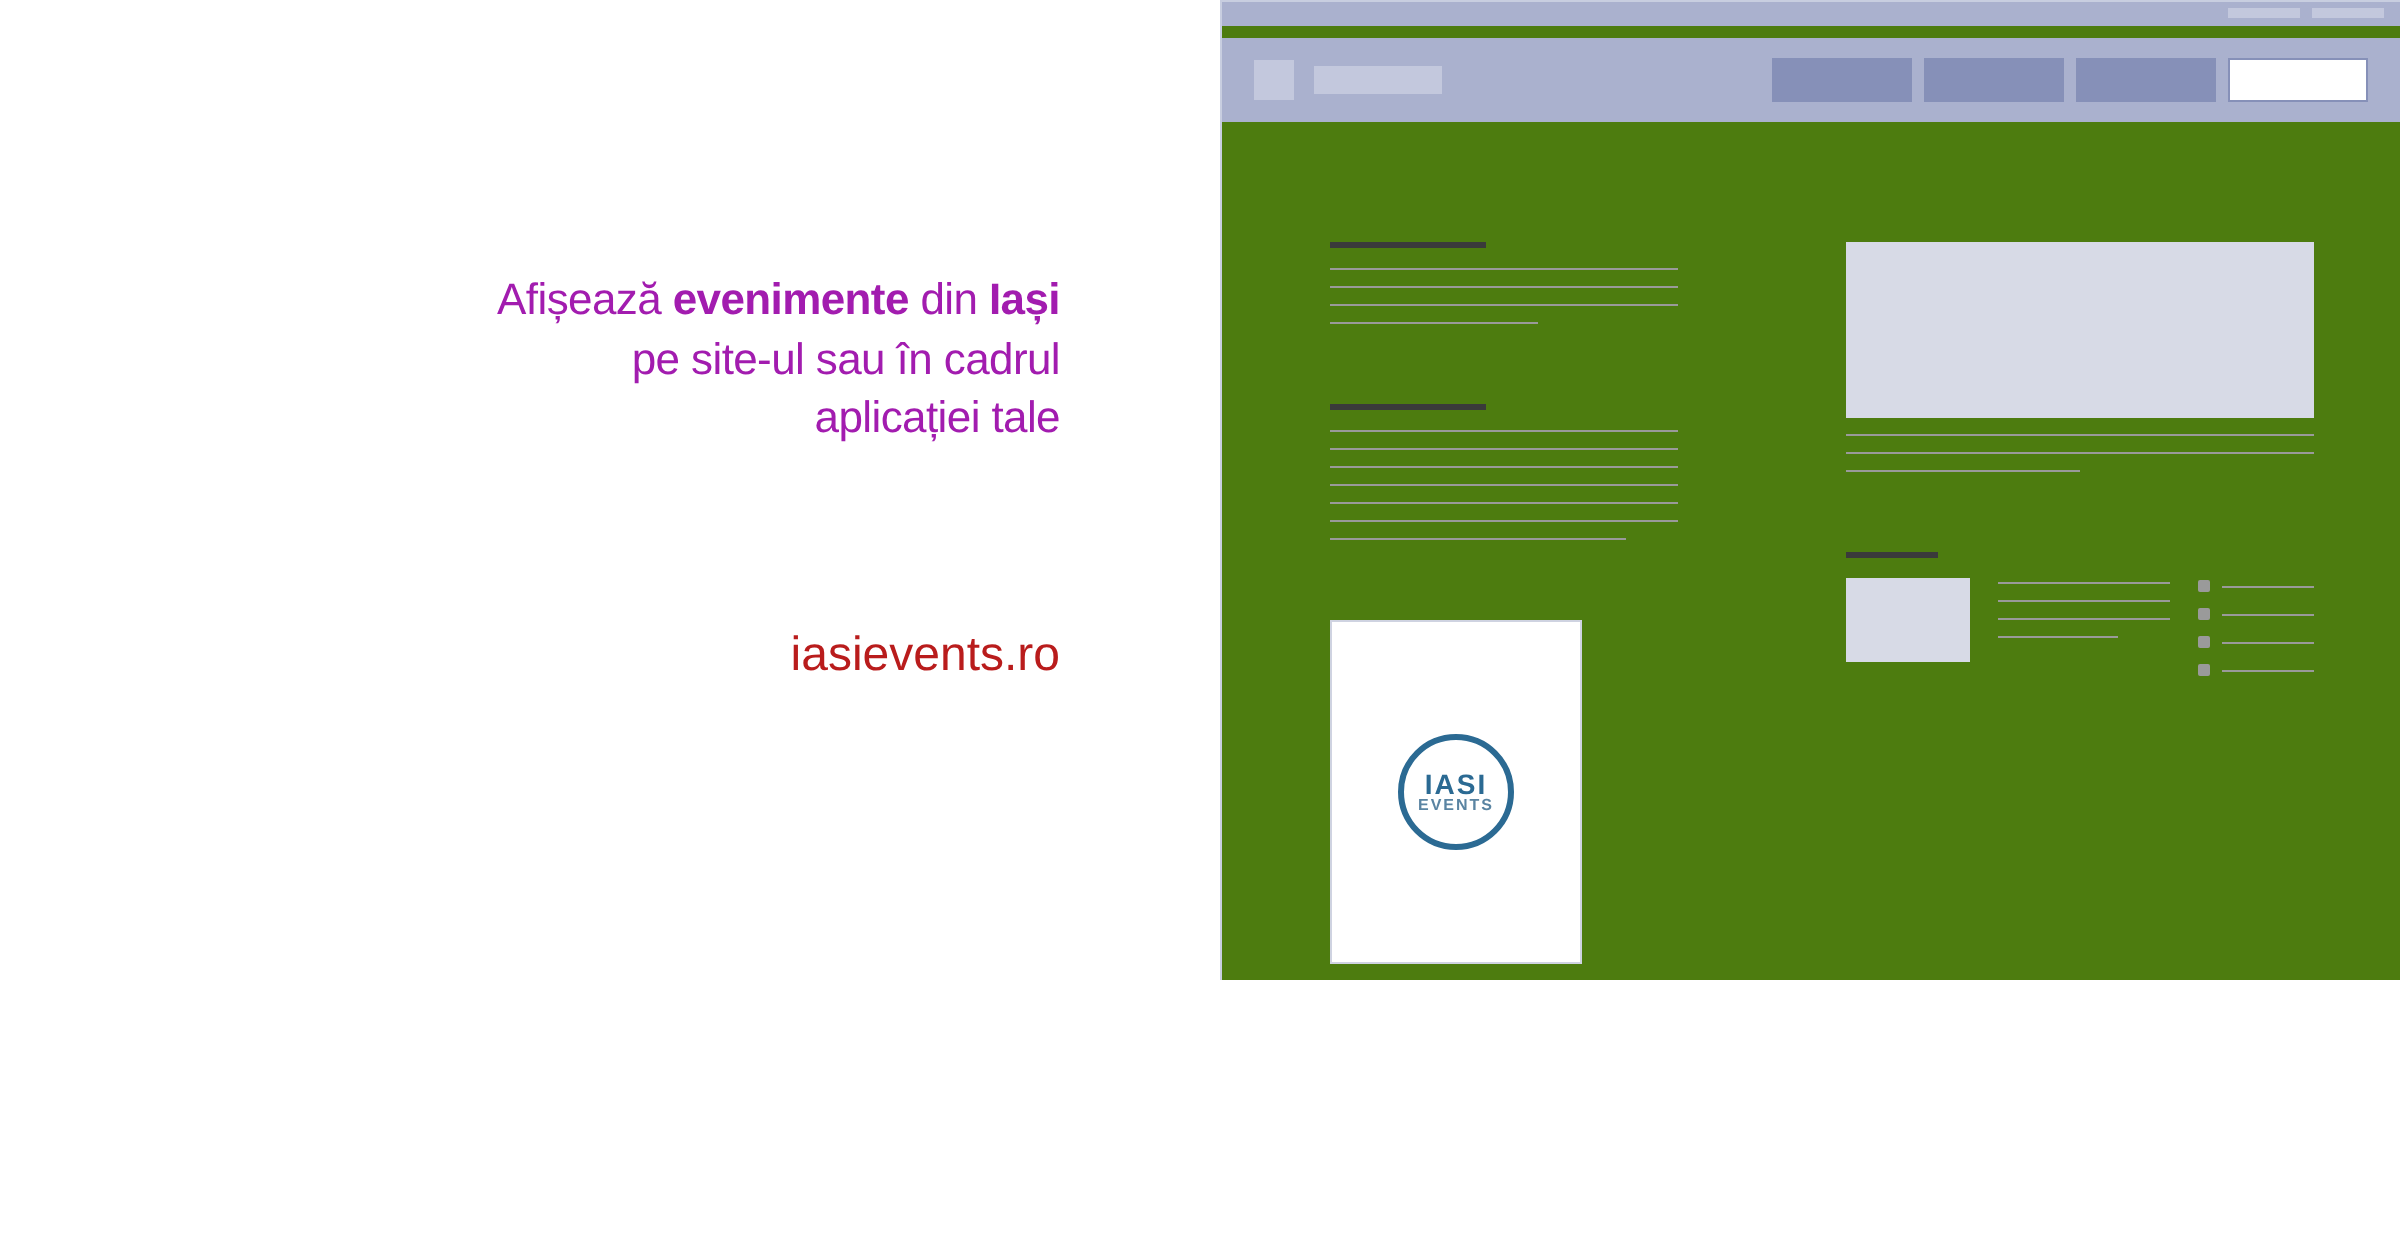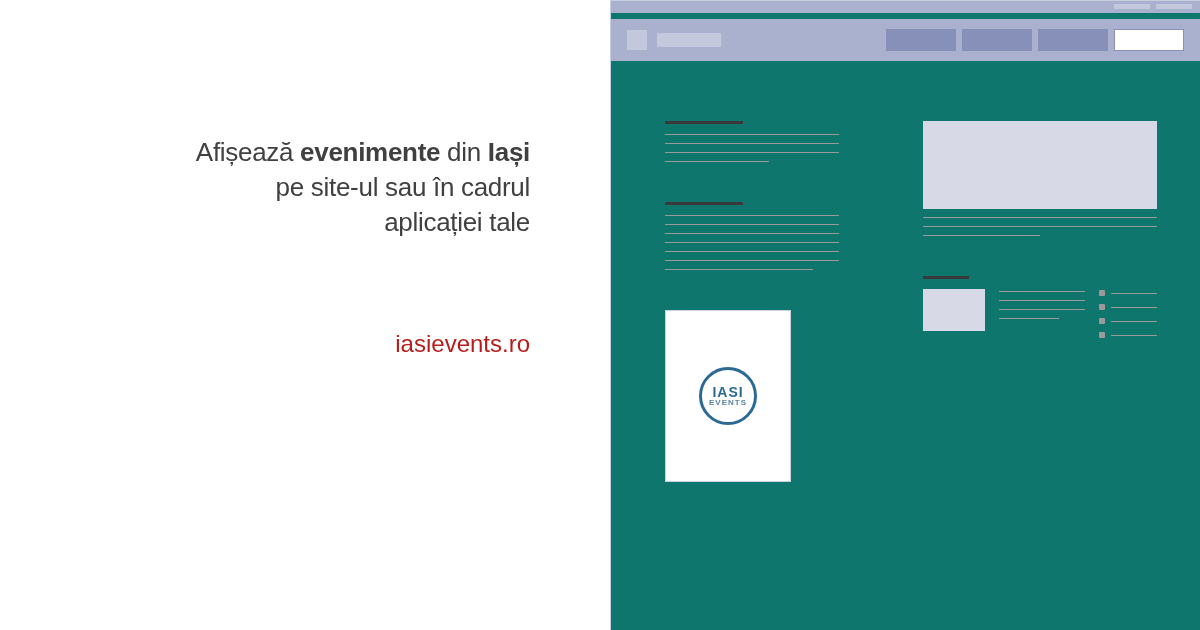--- a/index.html
+++ b/index.html
@@ -14,41 +14,41 @@
       overflow: hidden;
     }
     .left {
       width: 570px;
       padding-top: 135px;
       padding-left: 95px;
       padding-right: 40px;
       text-align: right;
     }
     .headline {
-      font-size: 26px;
+      font-size: 22px;
       font-weight: 300;
       line-height: 1.35;
-      color: #404040;
+      color: #a21caf;
       letter-spacing: -0.3px;
       font-family: "Segoe UI", "Helvetica Neue", sans-serif;
     }
     .headline .bold { font-weight: 600; }
     .site {
       margin-top: 90px;
       font-size: 24px;
       font-weight: 300;
       color: #b91c1c;
     }
     .mockup {
       position: absolute;
       top: 0;
       left: 610px;
       width: 590px;
-      height: 630px;
-      background: #0f766e;
+      height: 490px;
+      background: #4d7c0f;
       border: 1px solid #c8cee0;
       border-right: none;
       border-bottom: none;
     }
     .topbar {
       height: 12px;
       background: #aab1ce;
       position: relative;
       display: flex;
       justify-content: flex-end;

